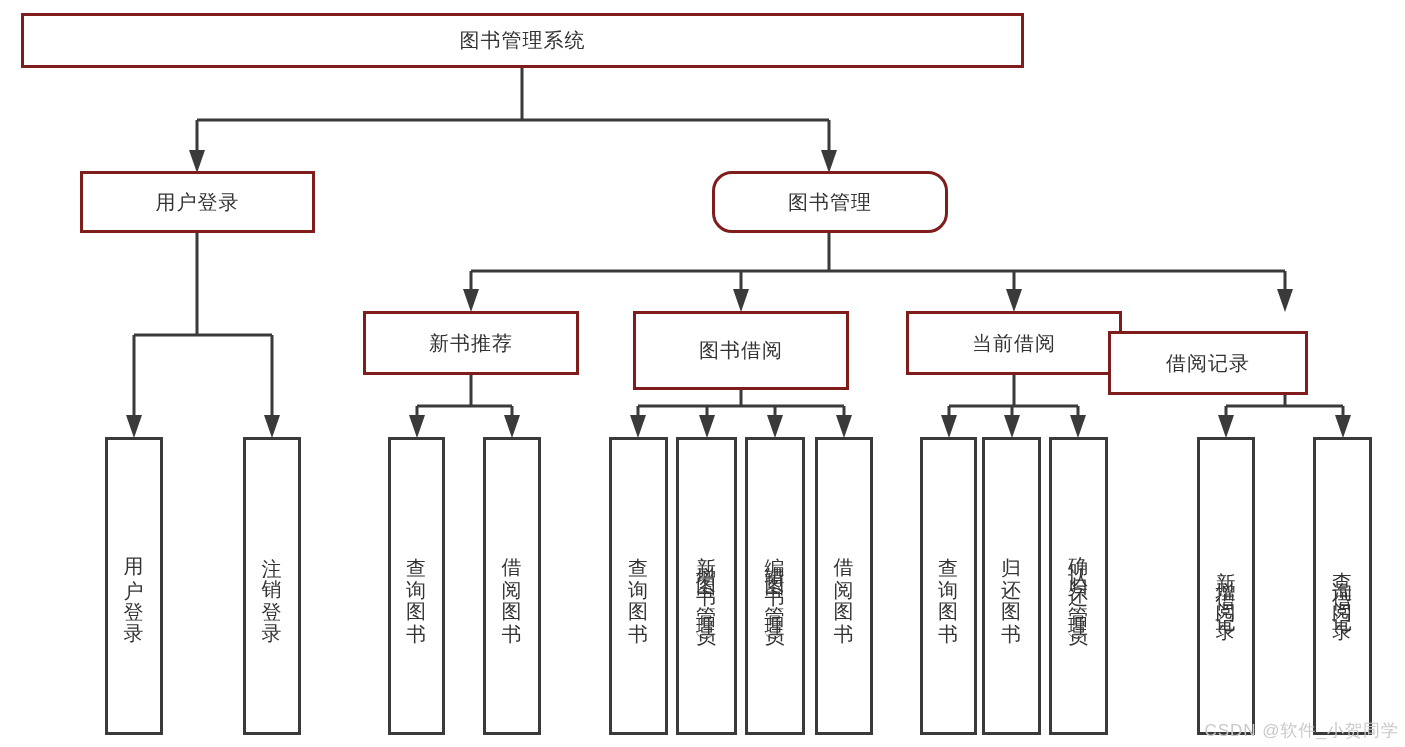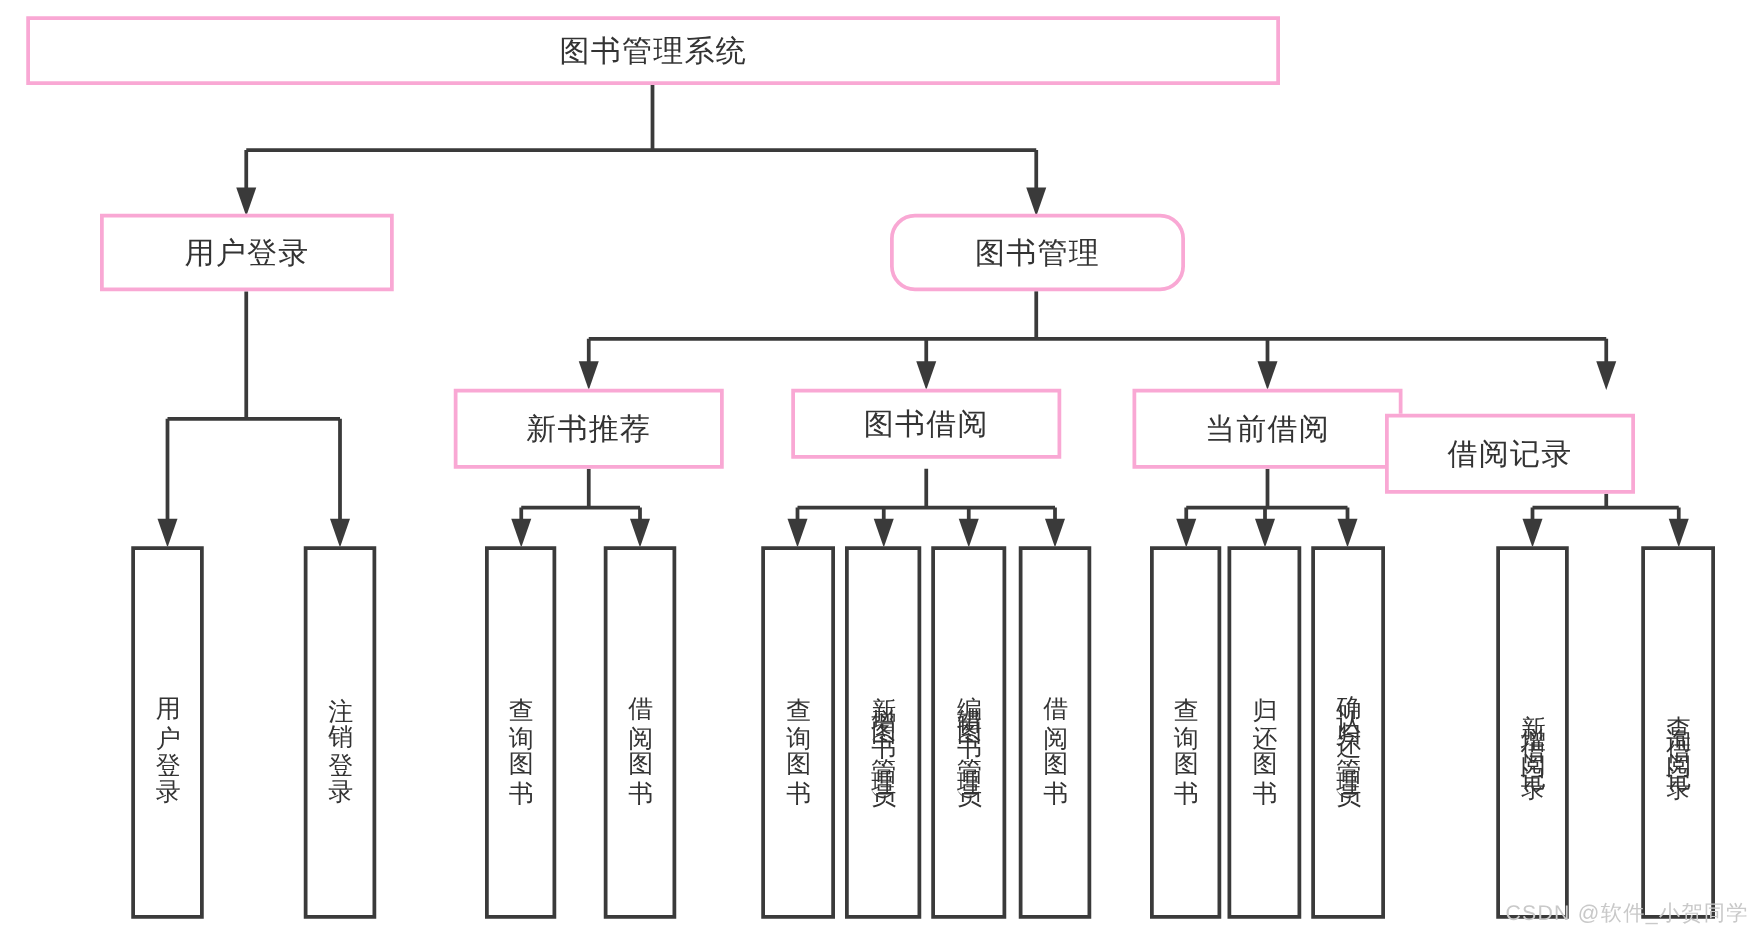--- a/index.html
+++ b/index.html
@@ -7,28 +7,28 @@
     position: relative;
     width: 1405px;
     height: 747px;
     background: #ffffff;
     font-family: "Liberation Sans", sans-serif;
     overflow: hidden;
   }
   #wires { position: absolute; left: 0; top: 0; width: 1405px; height: 747px; }
   .node {
     position: absolute;
-    border: 3px solid #f9a8d4;
+    border: 3px solid #7f1d1d;
     background: #ffffff;
     box-sizing: border-box;
     display: flex;
     align-items: center;
     justify-content: center;
     color: #333333;
-    font-size: 24px;
+    font-size: 20px;
     letter-spacing: 1px;
   }
   .leaf {
     position: absolute;
     border: 3px solid #3a3a3a;
     background: #ffffff;
     box-sizing: border-box;
     display: flex;
     align-items: center;
     justify-content: center;
@@ -43,21 +43,21 @@
     line-height: 1;
   }
   .spread .vtext { letter-spacing: 22px; }
   
   #n-root  { left: 21px;  top: 13px;  width: 1003px; height: 55px; }
   
   #n-login { left: 80px;  top: 171px; width: 235px; height: 62px; }
   #n-mgmt  { left: 712px; top: 171px; width: 236px; height: 62px; border-radius: 20px; }
   
   #n-rec   { left: 363px;  top: 311px; width: 216px; height: 64px; }
-  #n-bb    { left: 633px;  top: 311px; width: 216px; height: 56px; }
+  #n-bb    { left: 633px;  top: 311px; width: 216px; height: 79px; }
   #n-cb    { left: 906px;  top: 311px; width: 216px; height: 64px; align-items: center; }
   #n-br    { left: 1108px; top: 311px; width: 200px; height: 64px; margin-top: 20px; }
   
   #l-login   { left: 105px;  top: 437px; width: 58px; height: 298px; }
   #l-logout  { left: 243px;  top: 437px; width: 58px; height: 298px; }
   #l-rec-q   { left: 388px;  top: 437px; width: 57px; height: 298px; }
   #l-rec-b   { left: 483px;  top: 437px; width: 58px; height: 298px; }
   #l-bb-q    { left: 609px;  top: 437px; width: 59px; height: 298px; }
   #l-bb-add  { left: 676px;  top: 437px; width: 61px; height: 298px; }
   #l-bb-edit { left: 745px;  top: 437px; width: 60px; height: 298px; }

